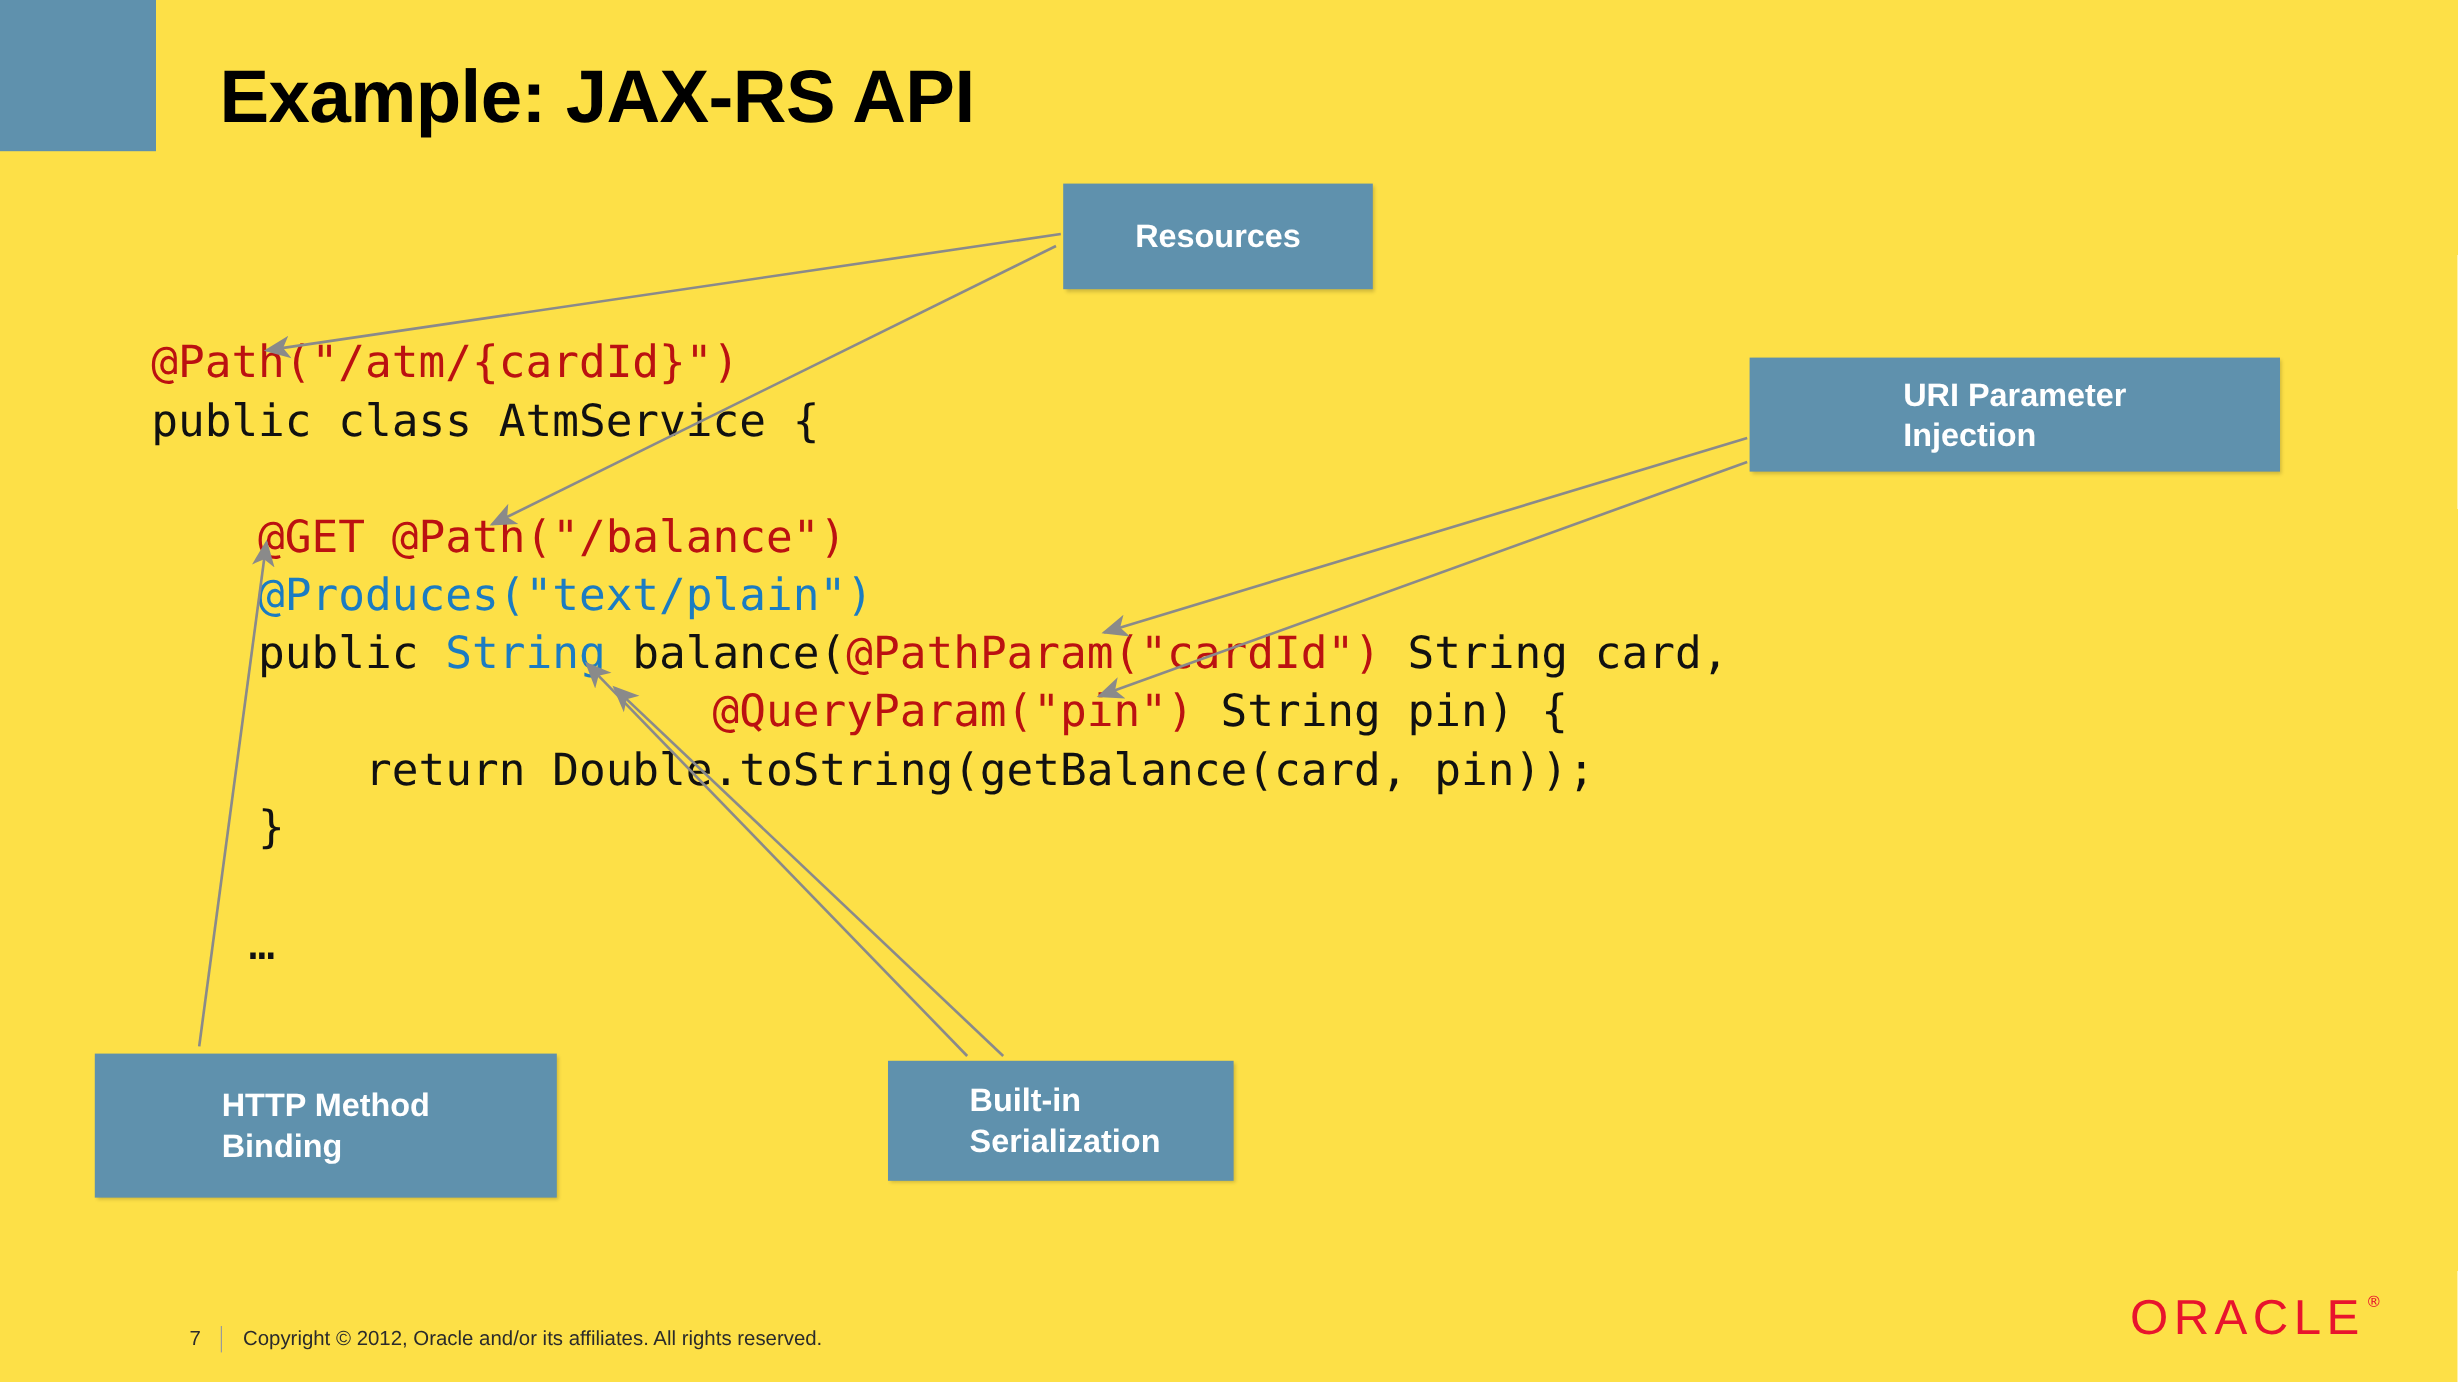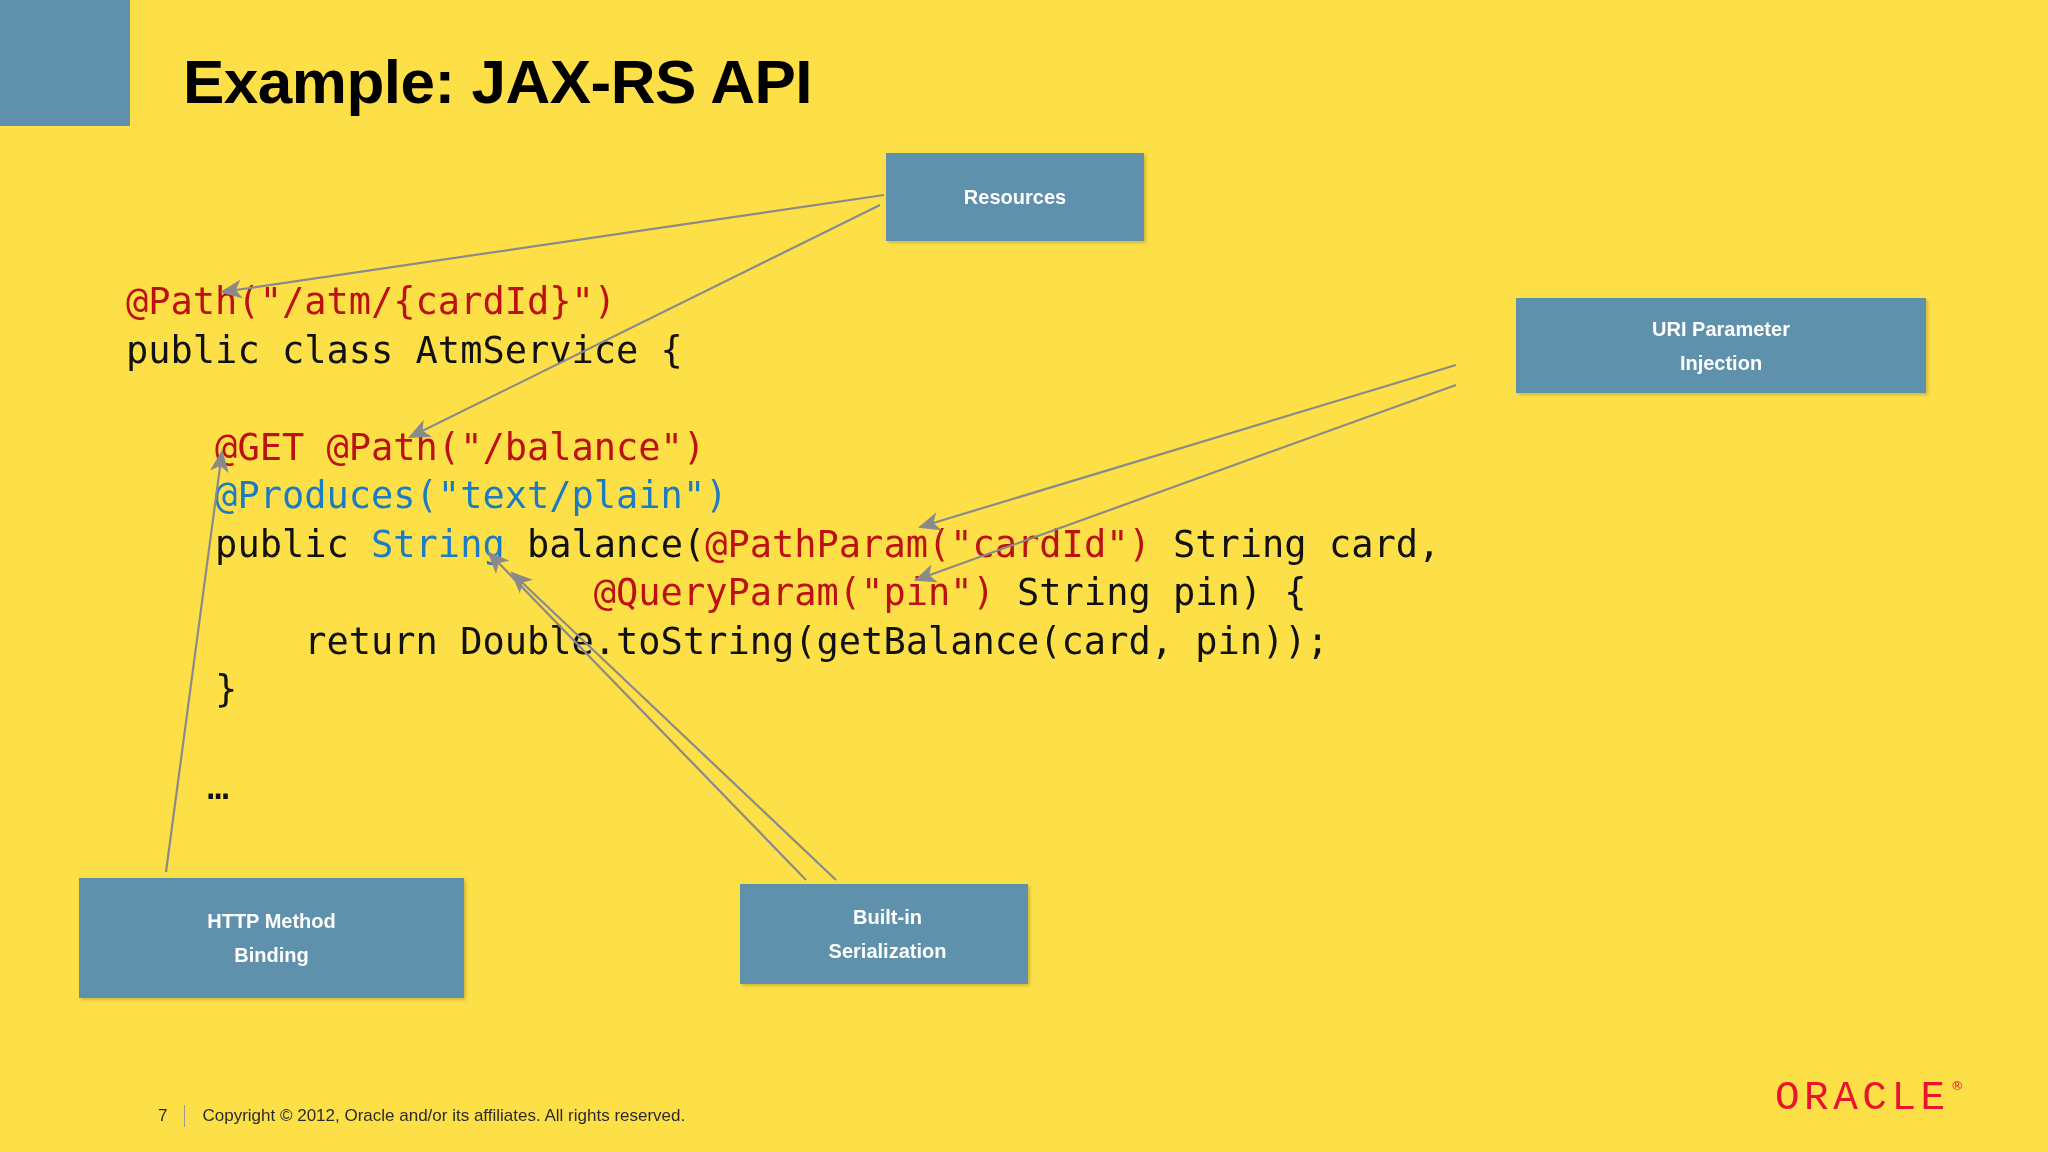--- a/index.html
+++ b/index.html
@@ -59,32 +59,32 @@
     font-size: 37px;
     letter-spacing: -2px;
   }
 
   
   .callout {
     position: absolute;
     background: #5f91ad;
     color: #ffffff;
     font-weight: bold;
-    font-size: 20px;
+    font-size: 27px;
     line-height: 34px;
     display: flex;
     align-items: center;
     justify-content: center;
-    text-align: center;
+    text-align: left;
     box-shadow: 2px 2px 3px rgba(0,0,0,0.18);
     box-sizing: border-box;
     padding: 4px 8px;
   }
   #callout-resources   { left: 886px;  top: 153px; width: 258px; height: 88px; }
-  #callout-uri         { left: 1516px; top: 298px; width: 410px; height: 95px; }
+  #callout-uri         { left: 1458px; top: 298px; width: 442px; height: 95px; }
   #callout-http        { left: 79px;   top: 878px; width: 385px; height: 120px; }
   #callout-serialize   { left: 740px;  top: 884px; width: 288px; height: 100px; padding-left: 15px; }
 
   
   #arrows {
     position: absolute;
     left: 0; top: 0;
     width: 2048px;
     height: 1152px;
     pointer-events: none;
@@ -135,21 +135,21 @@
     align-self: flex-start;
   }
   #oracle-logo {
     position: absolute;
     left: 1775px;
     top: 1078px;
     display: flex;
     align-items: flex-start;
   }
   #oracle-word {
-    font-family: Liberation Mono, monospace;
+    font-family: Liberation Sans, sans-serif;
     font-size: 41px;
     color: #e8142d;
     letter-spacing: 4.5px;
     line-height: 1;
   }
   #oracle-reg {
     font-family: "DejaVu Sans", sans-serif;
     font-size: 13px;
     color: #e8142d;
     margin-left: 1px;

